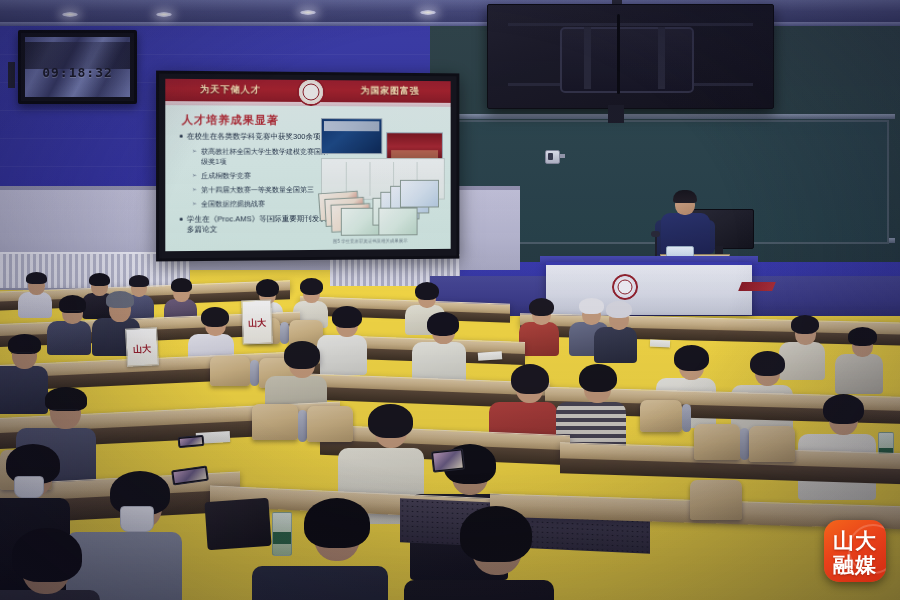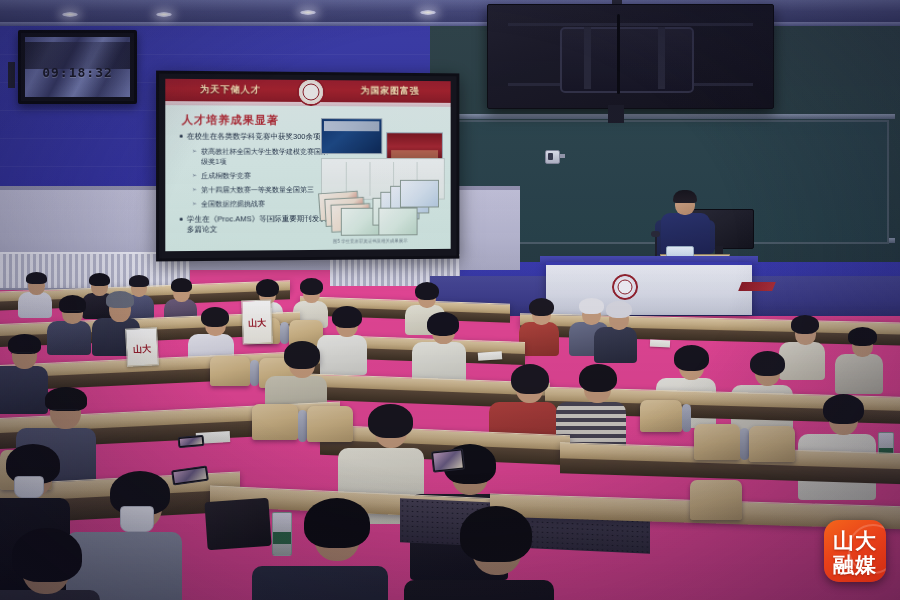--- a/index.html
+++ b/index.html
@@ -1,18 +1,18 @@
 <!DOCTYPE html>
 <html><head>
 <meta charset="utf-8">
 <style>
   html,body{margin:0;padding:0;background:#000;}
   body{font-family:"Liberation Sans",sans-serif;}
   #stage{position:relative;width:900px;height:600px;overflow:hidden;
-         background:#ec4899;}
+         background:#fde047;}
   .abs{position:absolute;}
 
   
   #ceiling{left:0;top:0;width:900px;height:26px;
      background:linear-gradient(180deg,#6a6fa0 0%,#4a4d7e 45%,#3a3d6b 100%);}
   #ceiling-edge{left:0;top:22px;width:900px;height:5px;
      background:linear-gradient(180deg,#8f94bd,#53578a);opacity:.85;}
   .downlight{width:16px;height:5px;border-radius:50%;
      background:radial-gradient(ellipse at center,#fdfbe8 0%,#cfd0e8 60%,rgba(180,185,220,0) 100%);
      box-shadow:0 0 9px 4px rgba(240,240,255,.45);}

